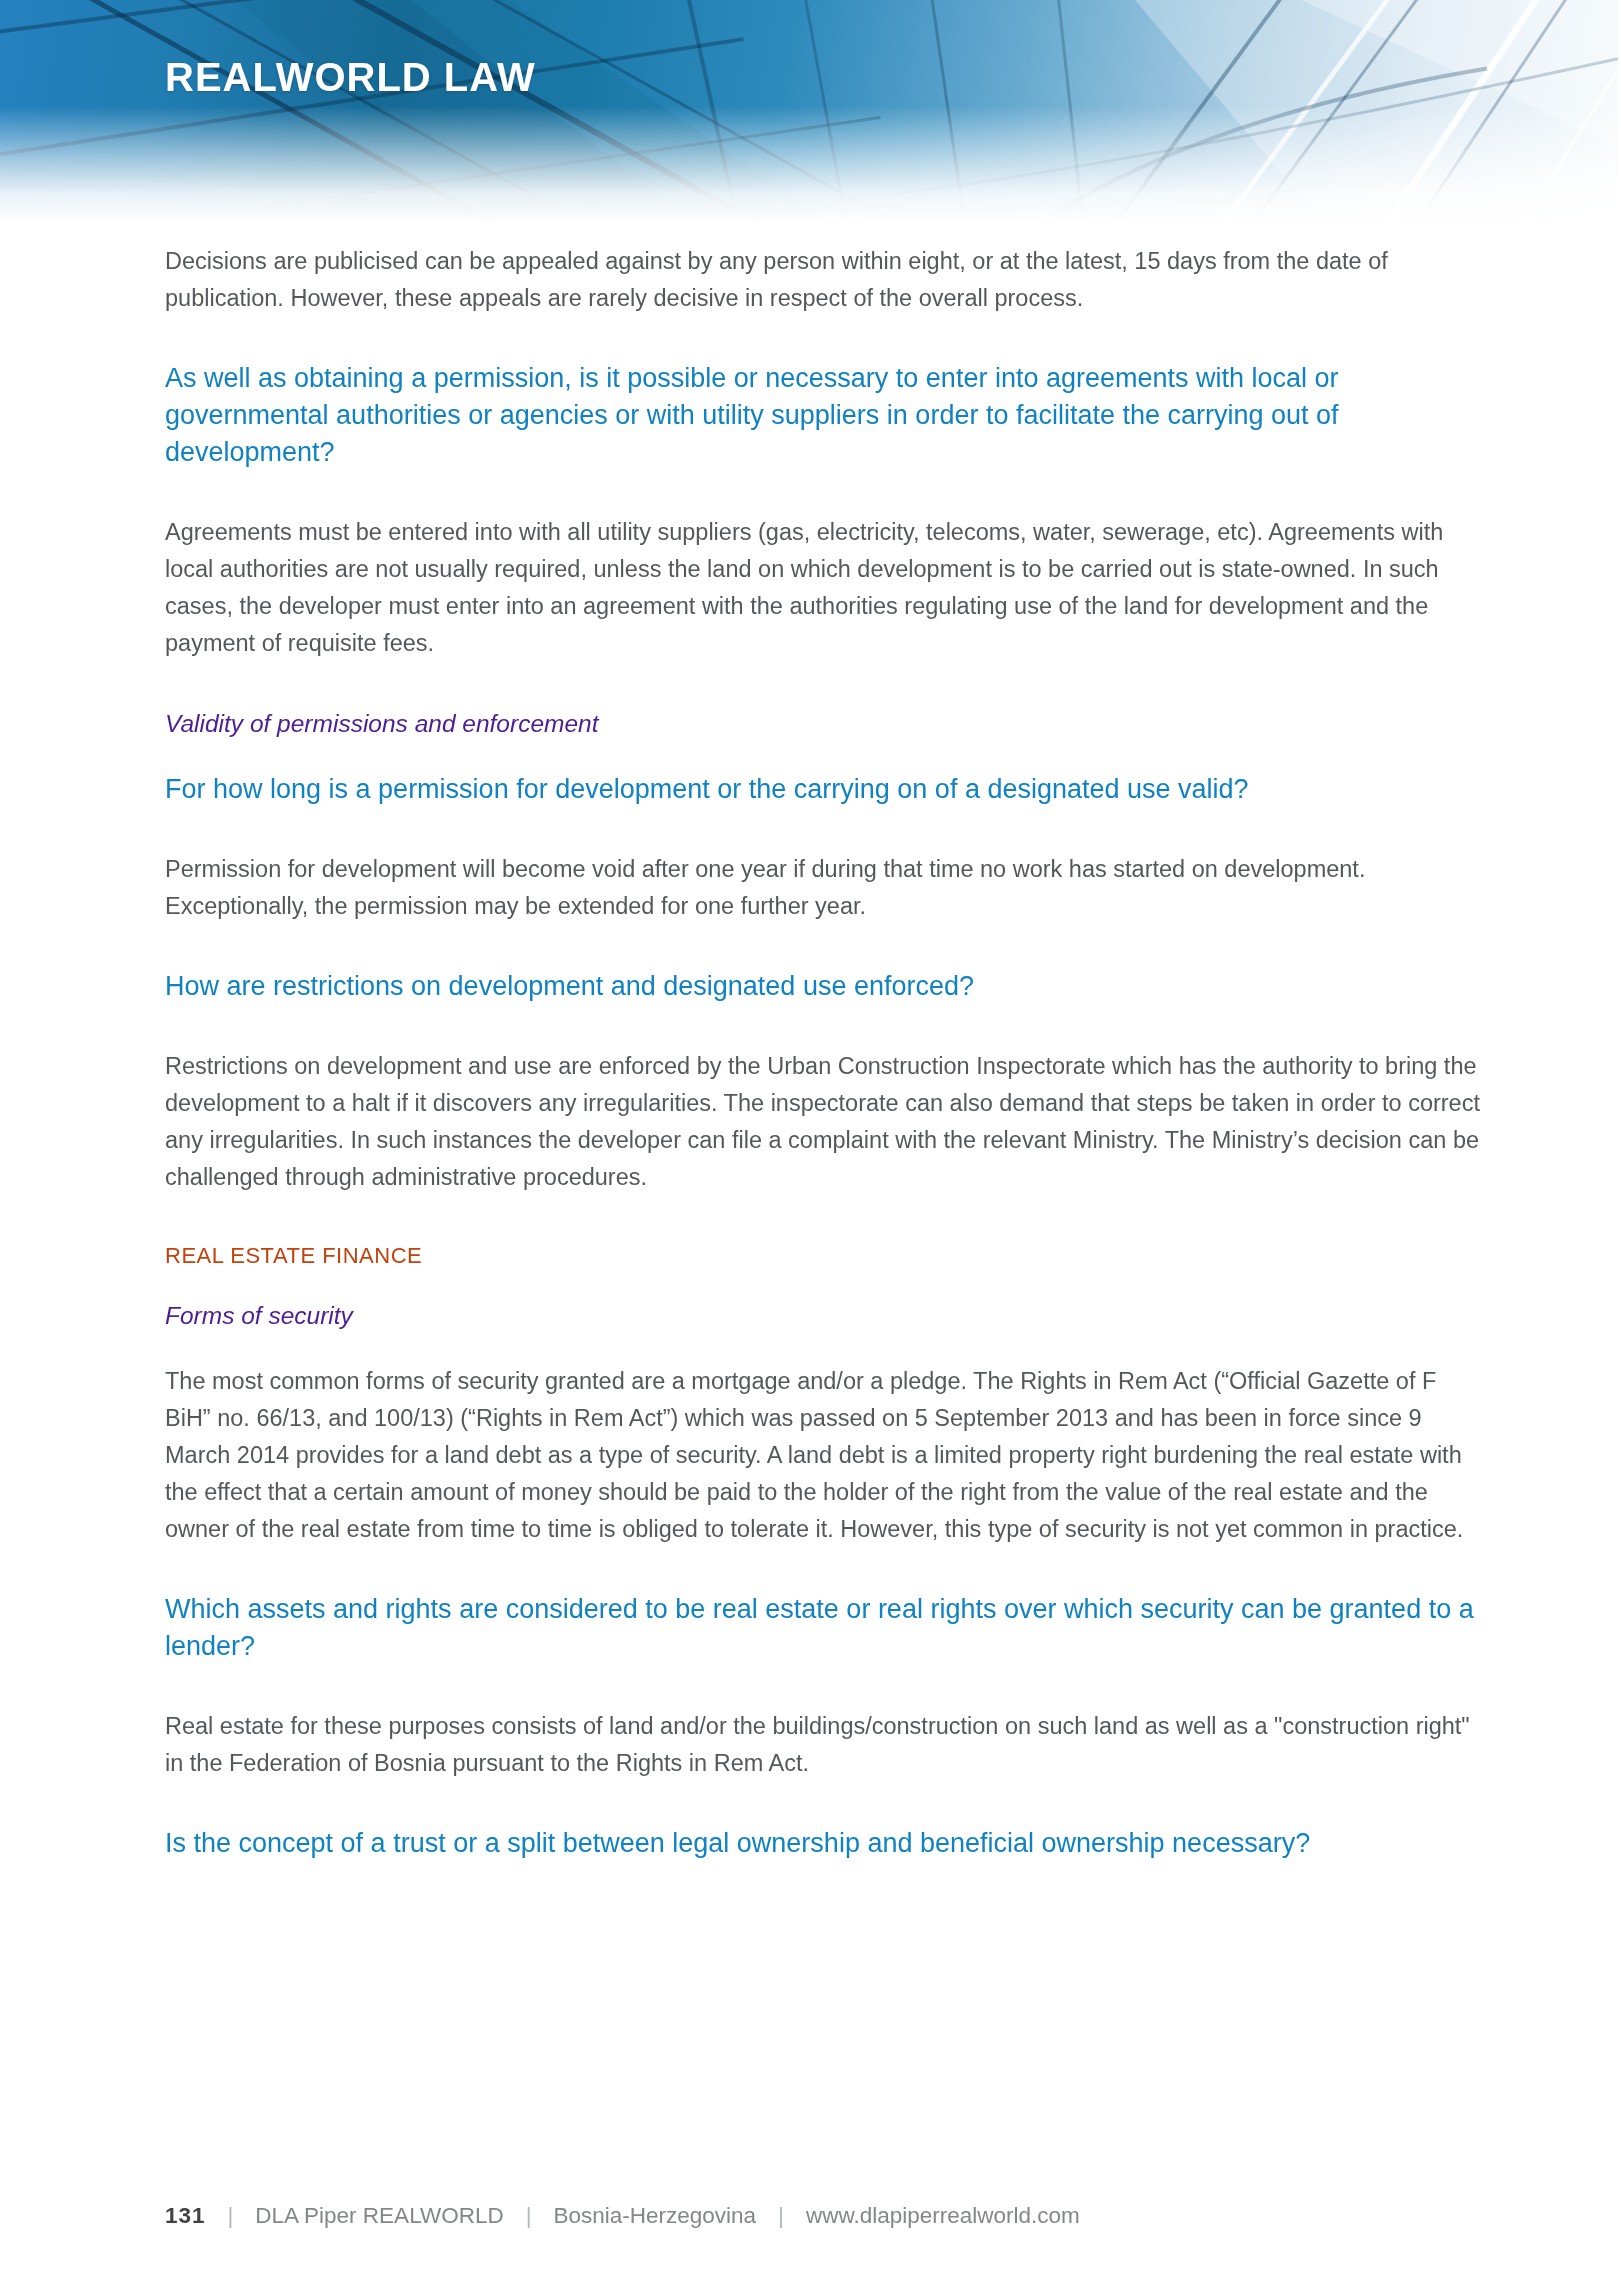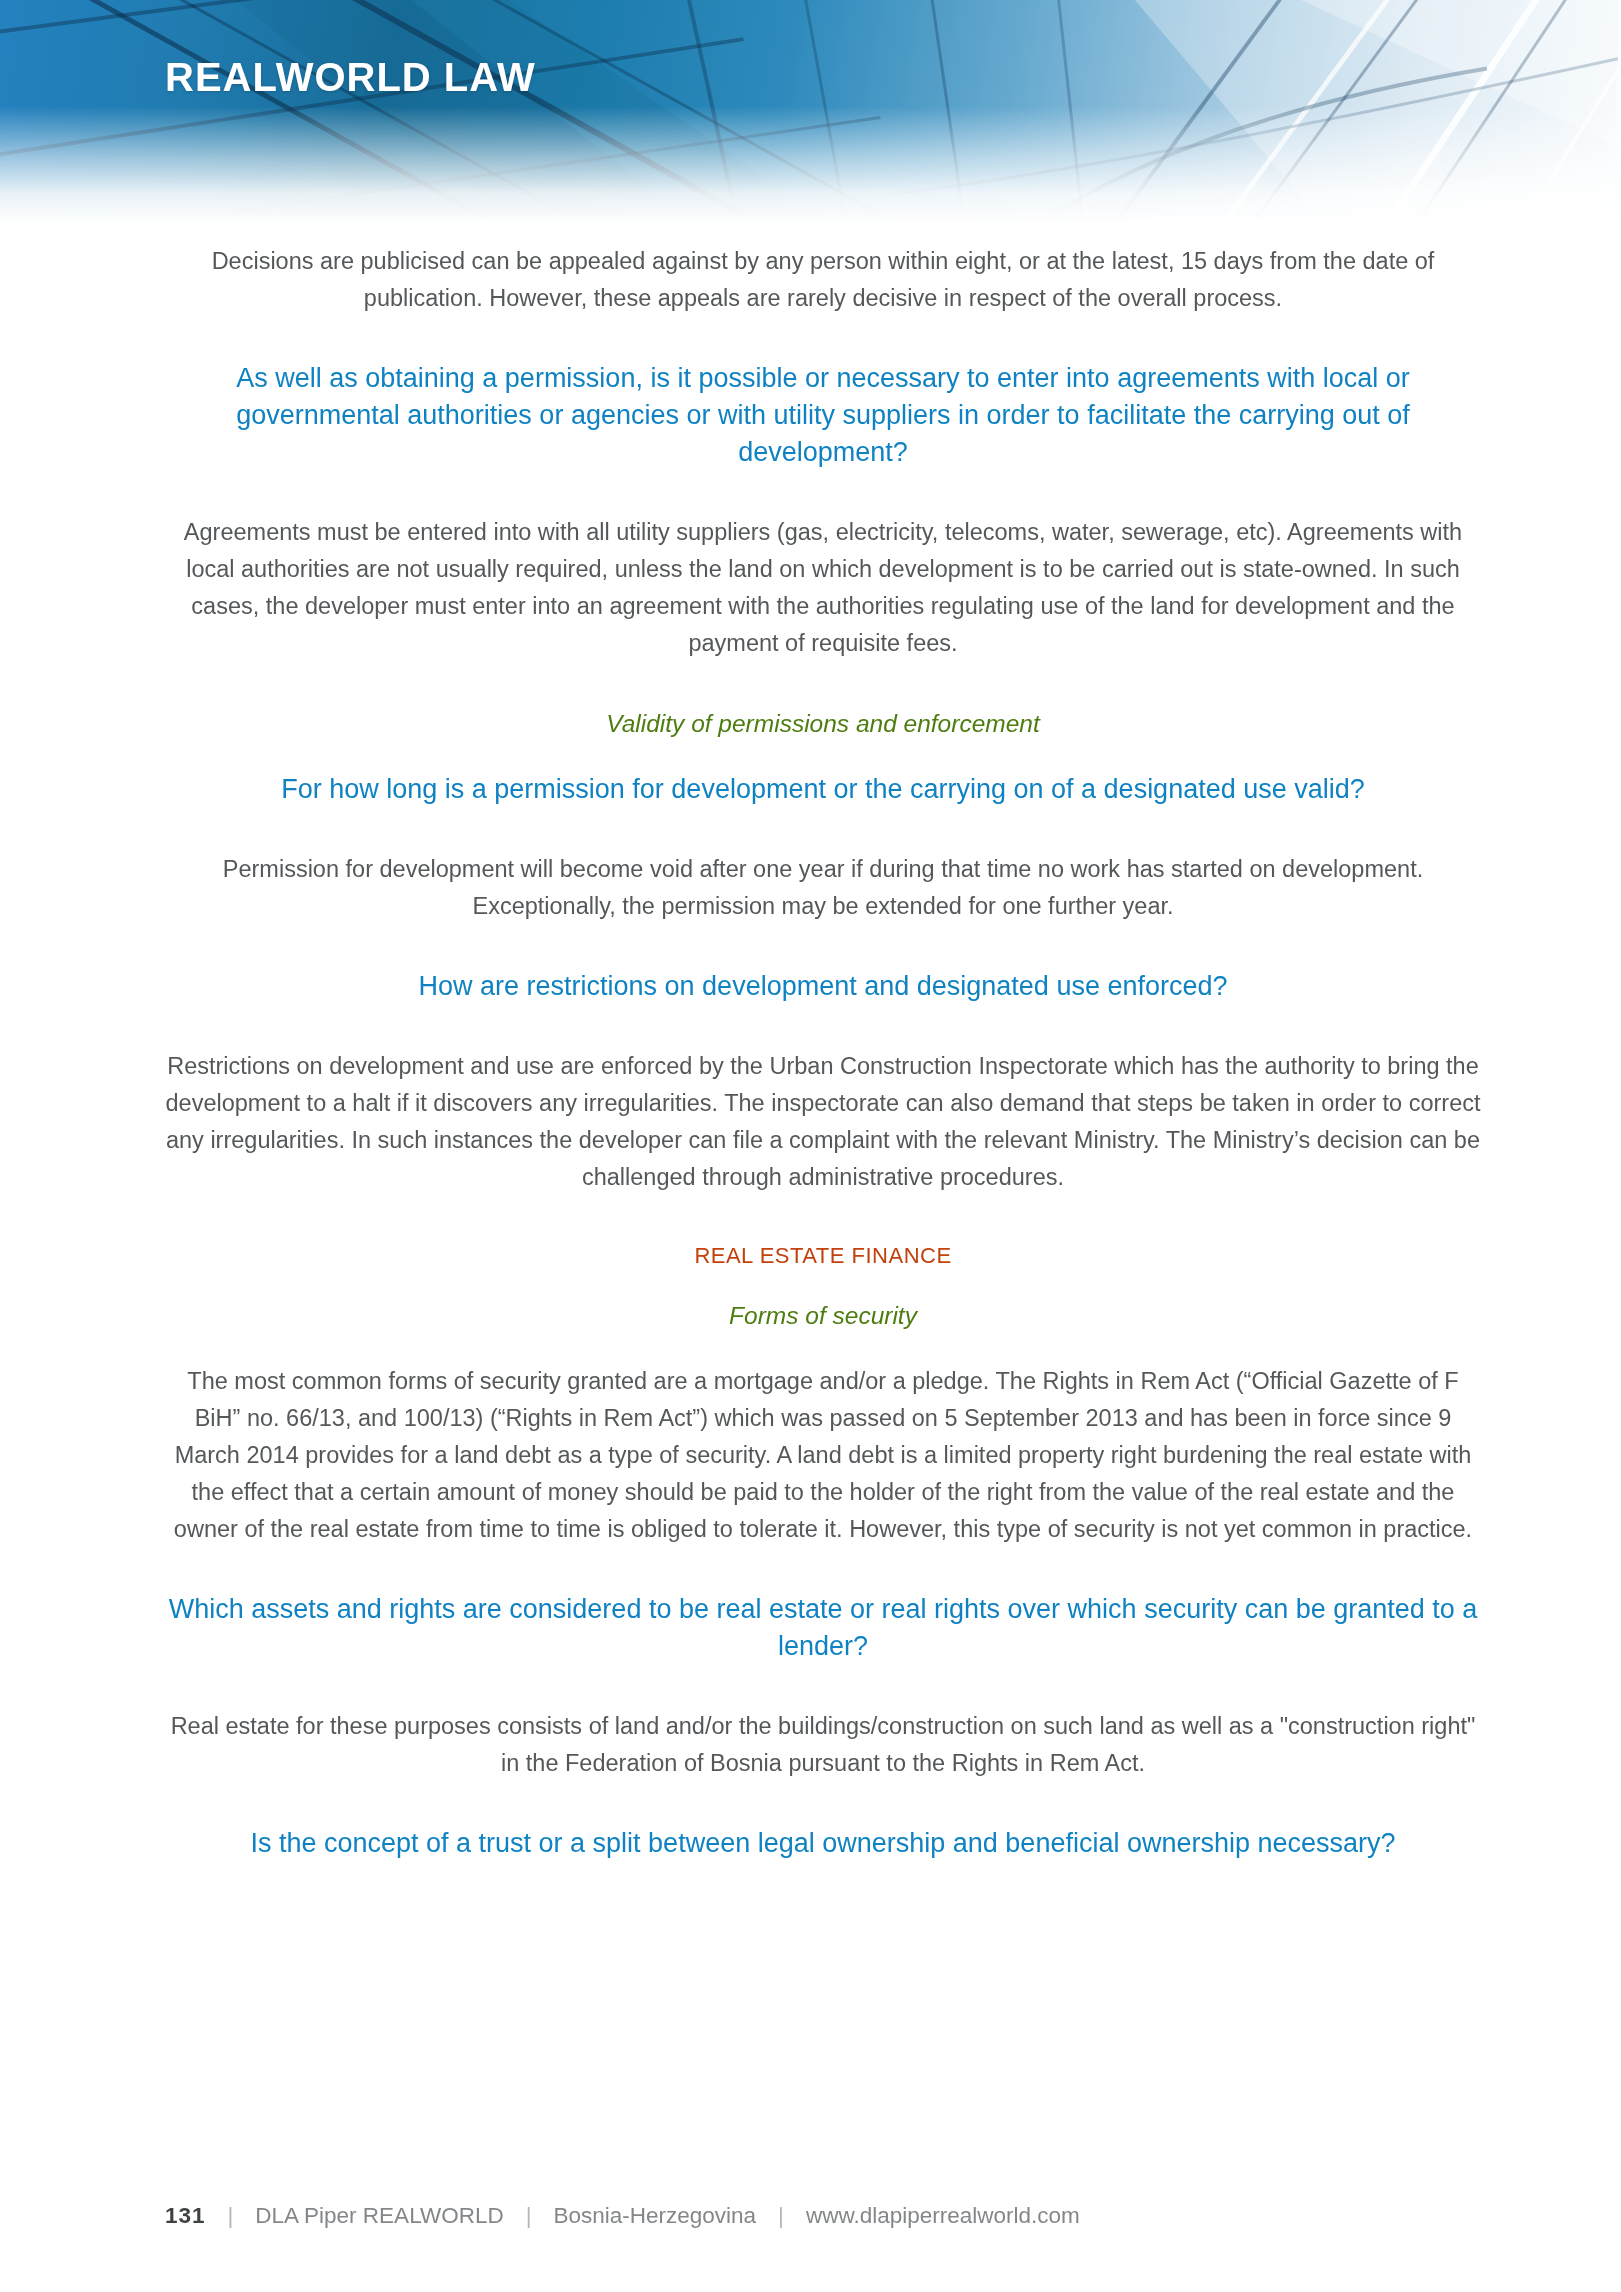--- a/index.html
+++ b/index.html
@@ -25,31 +25,31 @@
       rgba(255,255,255,0) 0%, rgba(255,255,255,0) 46%,
       rgba(255,255,255,0.55) 68%, rgba(255,255,255,0.9) 84%, #ffffff 97%);
   }
   .banner-title {
     position: absolute; left: 165px; top: 55px; margin: 0;
     color: #ffffff; font-size: 40px; font-weight: bold; letter-spacing: 1px;
     text-shadow: 0 1px 2.9px rgba(10,40,70,0.25);
   }
 
   
-  .content { padding: 11.8px 137px 0 165px; text-align: center; }
+  .content { padding: 11.8px 137px 0 165px; }
   .para {
     font-size: 23.5px; line-height: 37px; color: #55585a;
     margin: 0 0 43px 0; font-weight: normal;
   }
   .question {
     font-size: 27px; line-height: 37px; color: #0f82c3;
     margin: 0 0 43px 0; font-weight: normal;
   }
   .subhead {
-    font-size: 24.5px; line-height: 37px; color: #4d7c0f;
+    font-size: 24.5px; line-height: 37px; color: #4c1d95;
     font-style: italic; font-weight: normal; margin: 19.6px 0 29px 0;
   }
   .section-title {
     font-size: 22px; line-height: 33px; color: #c2410c;
     font-weight: normal; letter-spacing: 0.5px; margin: 21.6px 0 25.5px 0;
   }
 
   
   .footer {
     position: absolute; left: 165px; top: 2203px;

